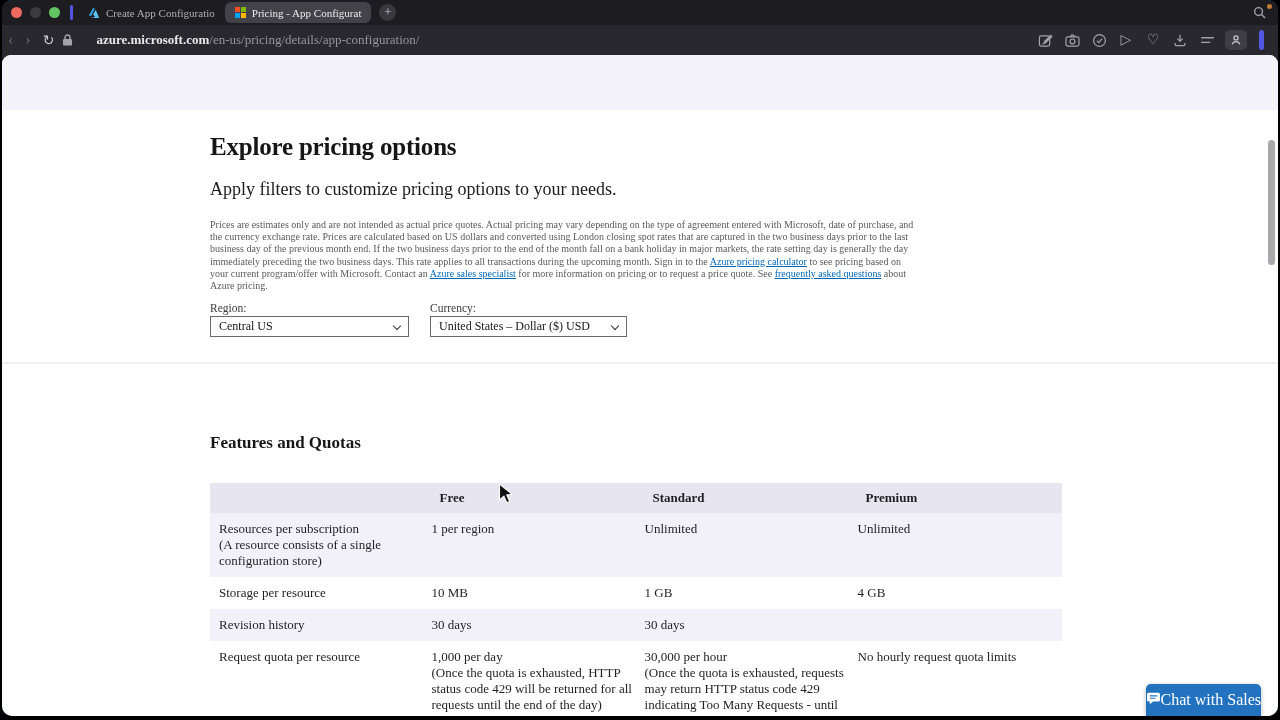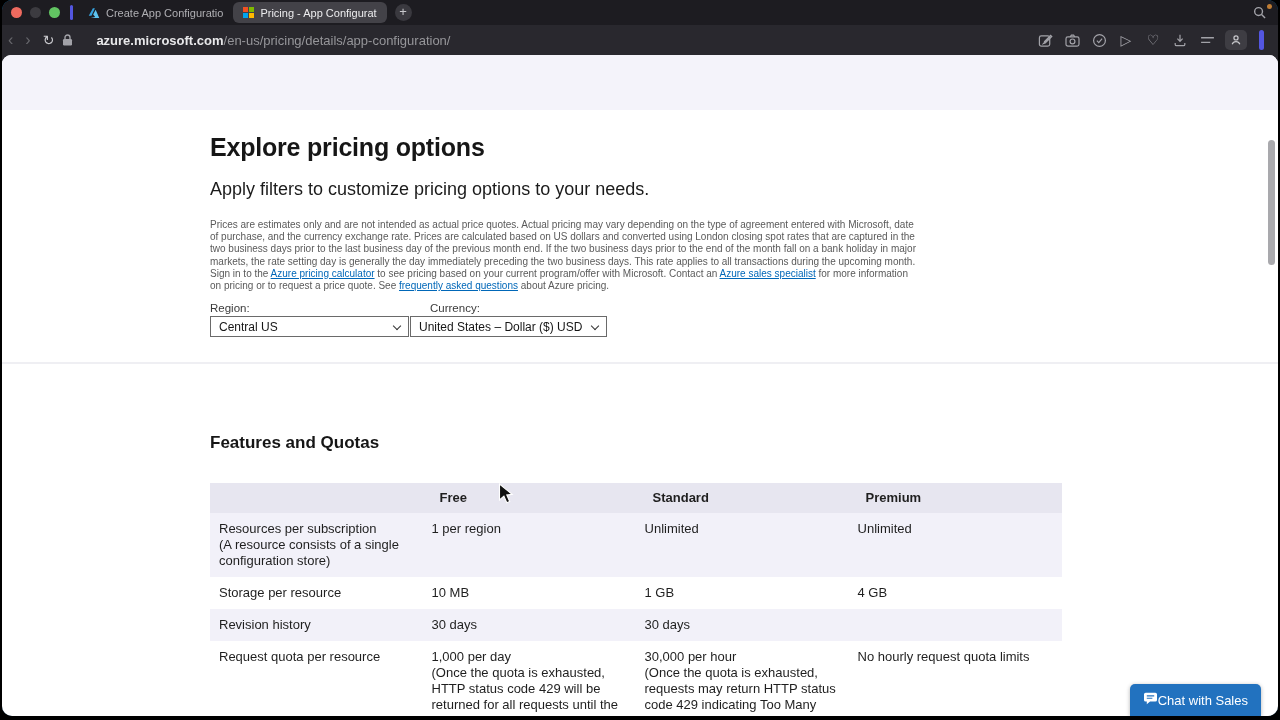--- a/index.html
+++ b/index.html
@@ -1,19 +1,19 @@
 <!DOCTYPE html>
 <html><head>
 <meta charset="utf-8">
 <style>
   * { margin:0; padding:0; box-sizing:border-box; }
   html,body { width:1280px; height:720px; overflow:hidden; background:#000;
     font-family:"Liberation Sans","DejaVu Sans",sans-serif; }
   .window { position:absolute; left:2px; top:0; right:2px; bottom:4px;
-    border-radius:10px; overflow:hidden; background:#0369a1; display:flex; flex-direction:column; }
+    border-radius:10px; overflow:hidden; background:#0369a1; display:flex; flex-direction:column;font-family:Liberation Serif, serif; }
 
   
   .tabbar { height:25px; background:#1D1C21; display:flex; align-items:center; position:relative; flex:0 0 auto; }
   .lights { display:flex; gap:8px; margin-left:9px; margin-right:10px; }
   .light { width:11px; height:11px; border-radius:50%; }
   .light.red { background:#EE6A5F; } .light.dim { background:#3C3B40; } .light.green { background:#62C462; }
   .pin-bar { width:3px; height:15px; border-radius:2px; background:#5356E0; margin-right:5px; }
   .tab { display:flex; align-items:center; gap:6px; height:21px; padding:0 10px; border-radius:6px;
     font-size:11px; color:#AFAFB3; white-space:nowrap; overflow:hidden; }
   .tab.active { background:#434248; color:#ECECEE; }
@@ -57,22 +57,22 @@
   .trow.stripe { background:#F2F1F9; }
   .cell { padding:8px 10px 8px 0; line-height:16px; }
   .trow.head .cell { padding:0 10px 0 8px; }
   .c1 { width:26%; padding-left:9px; }
   .c2 { width:25%; } .c3 { width:25%; } .c4 { width:24%; }
   .note { margin-top:0; }
 
   .scroll-thumb { position:absolute; right:3px; top:85px; width:7px; height:125px; border-radius:4px; background:#A9A9AD; }
 
   .chat-btn { position:absolute; right:17px; bottom:0; height:32px; background:#2272BF;
-    border-radius:5px 5px 0 0; display:flex; align-items:center; padding:0 13px;
-    color:#fff; font-size:13px; box-shadow:0 1px 4px rgba(0,0,0,.3); }
+    border-radius:5px 5px 0 0; display:flex; align-items:center; padding:0 0;
+    color:#fff; font-size:16px; box-shadow:0 1px 4px rgba(0,0,0,.3); }
 
   .cursor { position:absolute; left:498px; top:483px; z-index:50; }
 </style>
 </head>
 <body>
 
 <div class="window">
 
   <div class="tabbar">
     <div class="lights">
@@ -176,21 +176,21 @@
 
       <div class="disclaimer"><span>Prices are estimates only and are not intended as actual price quotes. Actual pricing may vary depending on the type of agreement entered with Microsoft, date of purchase, and the currency exchange rate. Prices are calculated based on US dollars and converted using London closing spot rates that are captured in the two business days prior to the last business day of the previous month end. If the two business days prior to the end of the month fall on a bank holiday in major markets, the rate setting day is generally the day immediately preceding the two business days. This rate applies to all transactions during the upcoming month. Sign in to the </span><a href="#">Azure pricing calculator</a><span> to see pricing based on your current program/offer with Microsoft. Contact an </span><a href="#">Azure sales specialist</a><span> for more information on pricing or to request a price quote. See </span><a href="#">frequently asked questions</a><span> about Azure pricing.</span></div>
 
       <div class="filter-label" style="left:208px;">Region:</div>
       <div class="selectbox" style="left:208px; width:199px;">
         <span>Central US</span>
         <span class="caret"></span>
       </div>
 
       <div class="filter-label" style="left:428px;">Currency:</div>
-      <div class="selectbox" style="left:408px; width:197px;">
+      <div class="selectbox" style="left:428px; width:197px;">
         <span>United States – Dollar ($) USD</span>
         <span class="caret"></span>
       </div>
 
       <div class="divider"></div>
 
       <div class="section-title">Features and Quotas</div>
 
       <div class="table">
         <div class="trow head">

